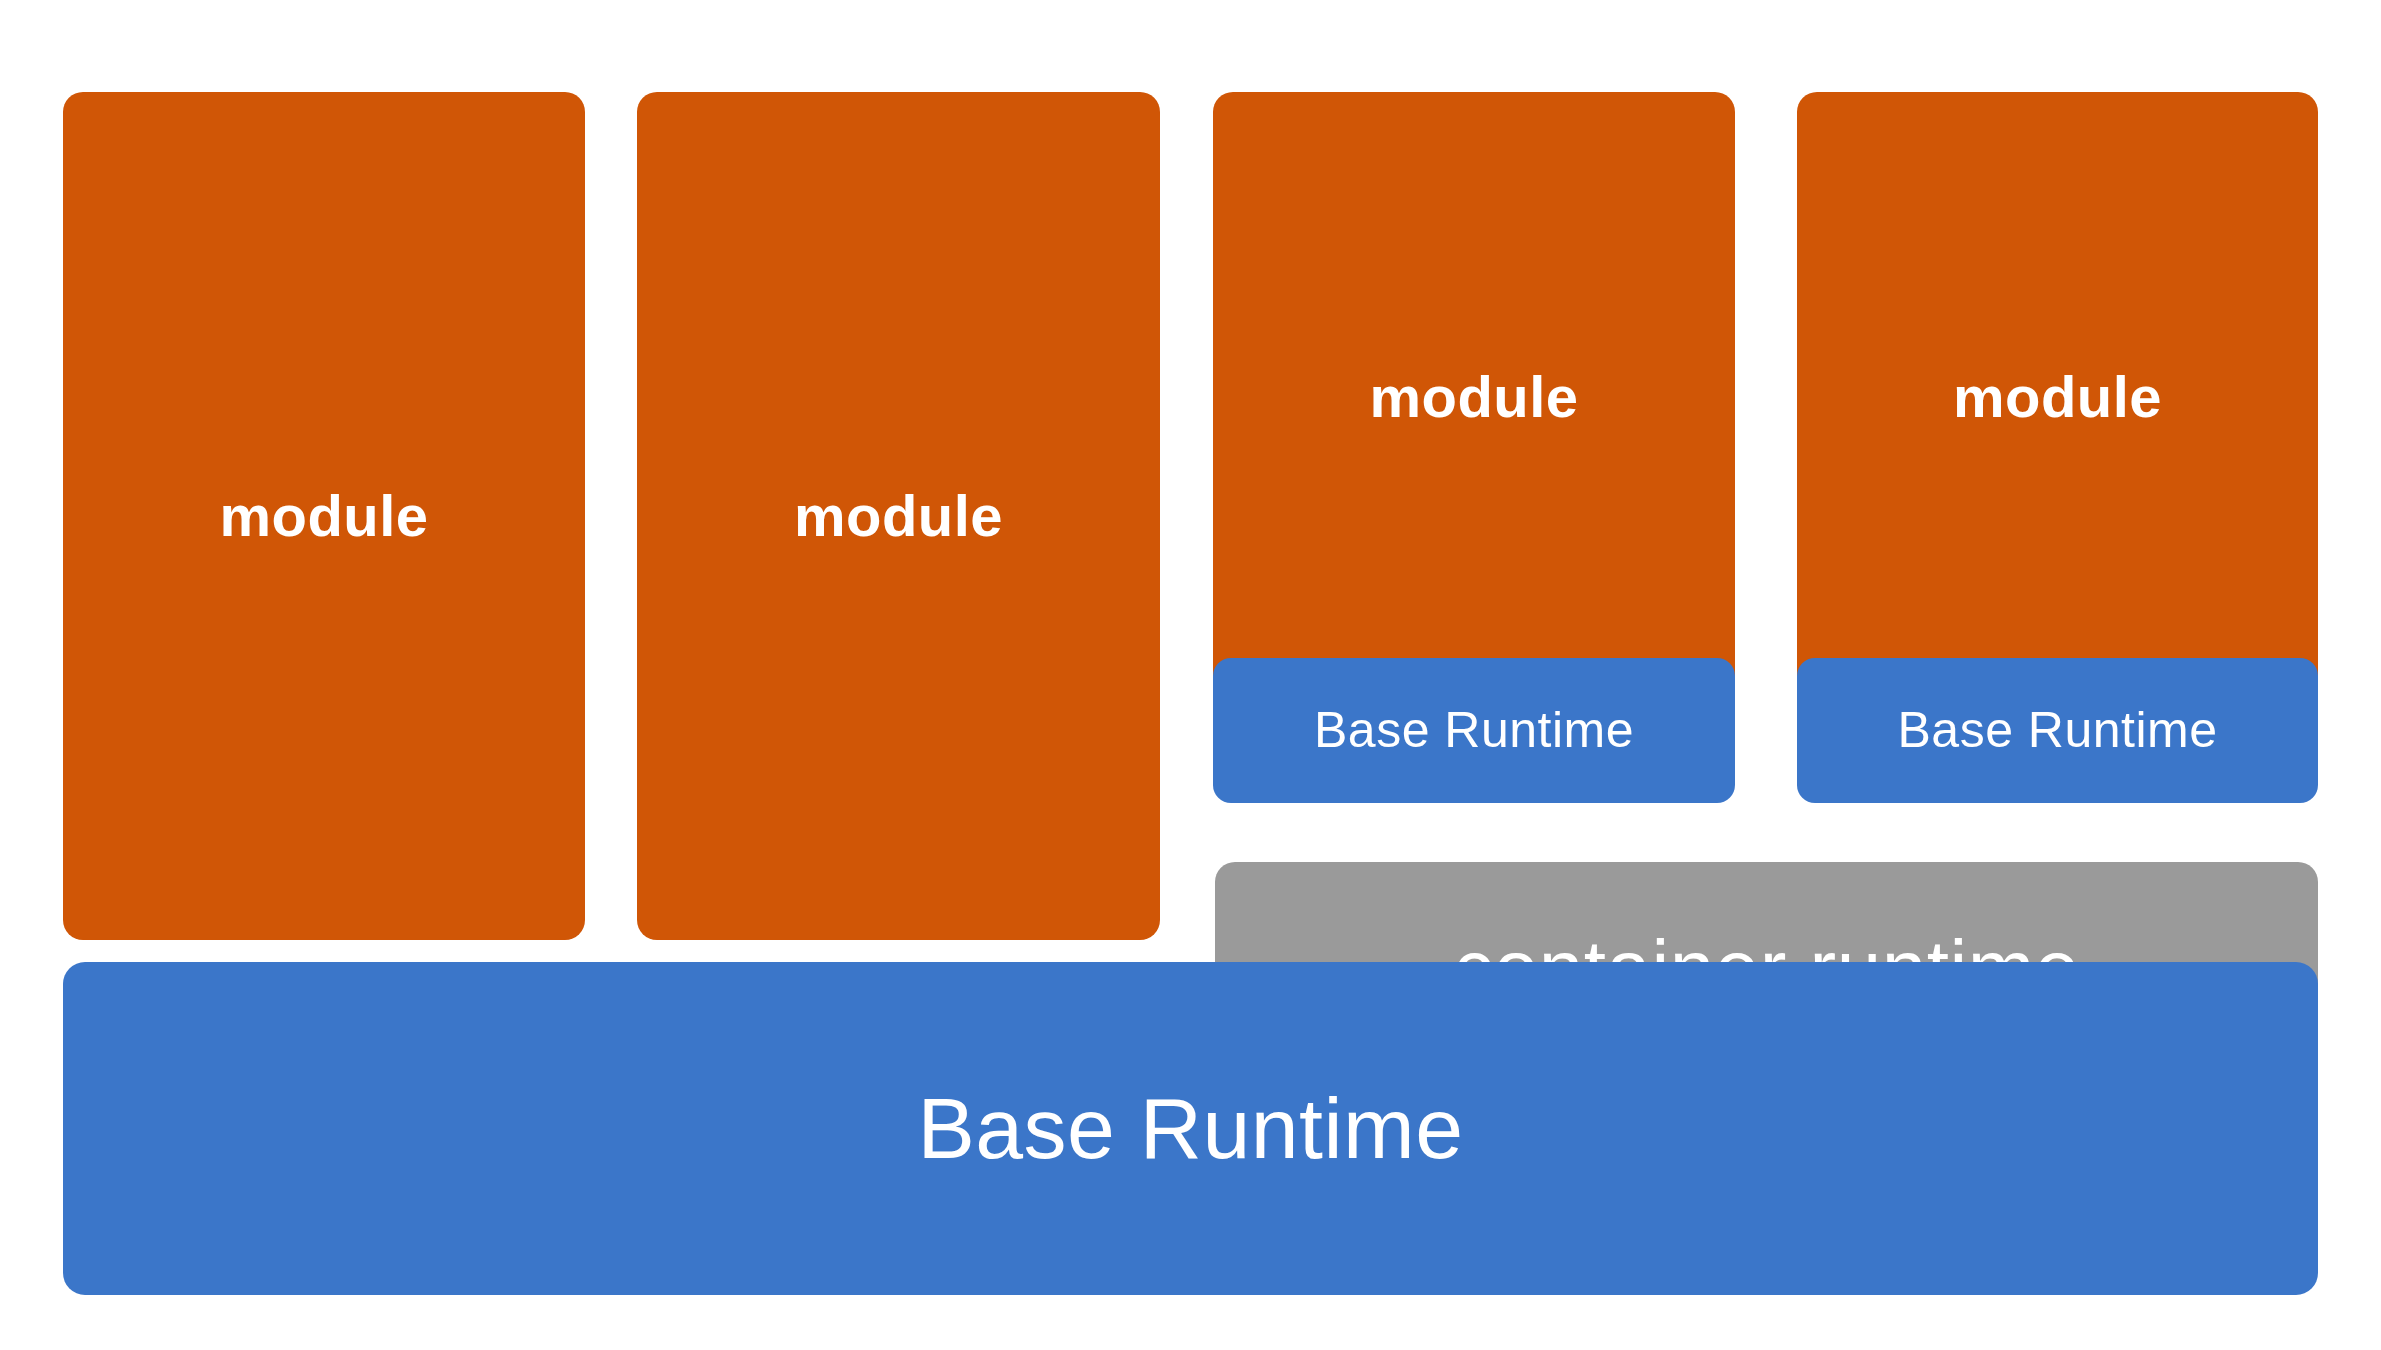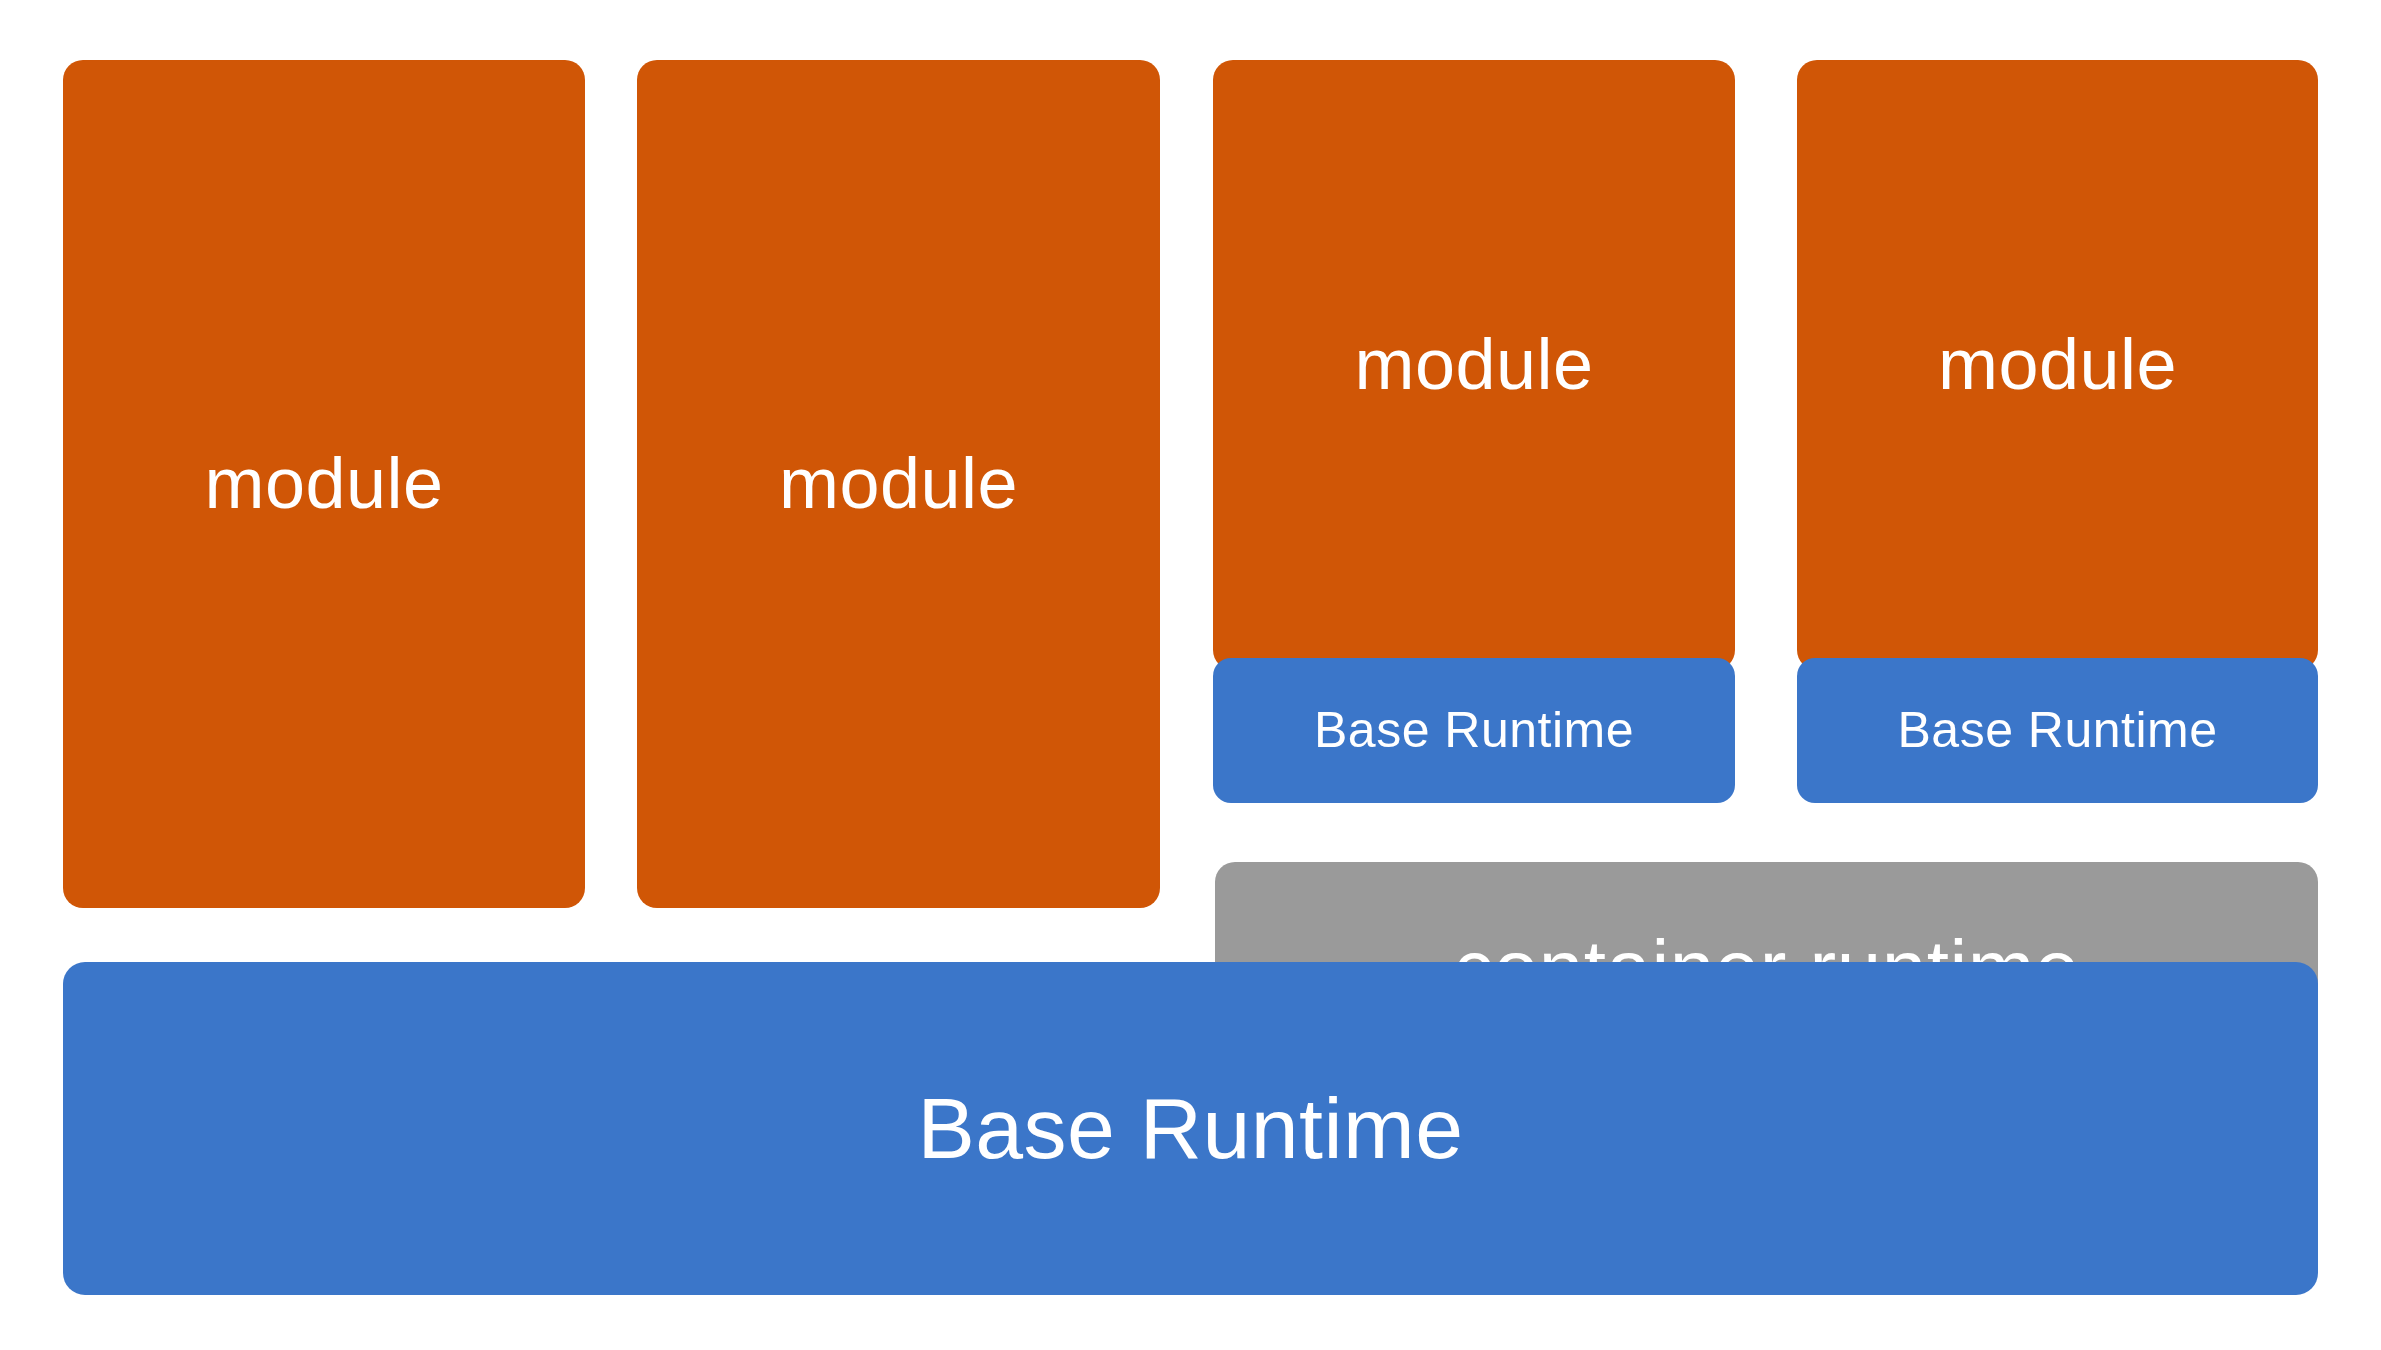--- a/index.html
+++ b/index.html
@@ -48,22 +48,23 @@
   
   .col1 { left: 63px;   width: 522px; }
   .col2 { left: 637px;  width: 523px; }
   .col3 { left: 1213px; width: 522px; }
   .col4 { left: 1797px; width: 521px; }
 
   .tall   { top: 60px; height: 848px; }
   .short  { top: 60px; height: 610px; }
 
   .fs-module {
-    font-size: 72px;
-    font-weight: 400;
+    font-size: 58px;
+    font-weight: 700;
+    margin-top: 32px;
   }
   .fs-base-small {
     font-size: 50px;
     font-weight: 400;
   }
   .fs-base-main {
     font-size: 86px;
     font-weight: 400;
   }
   .fs-container {

